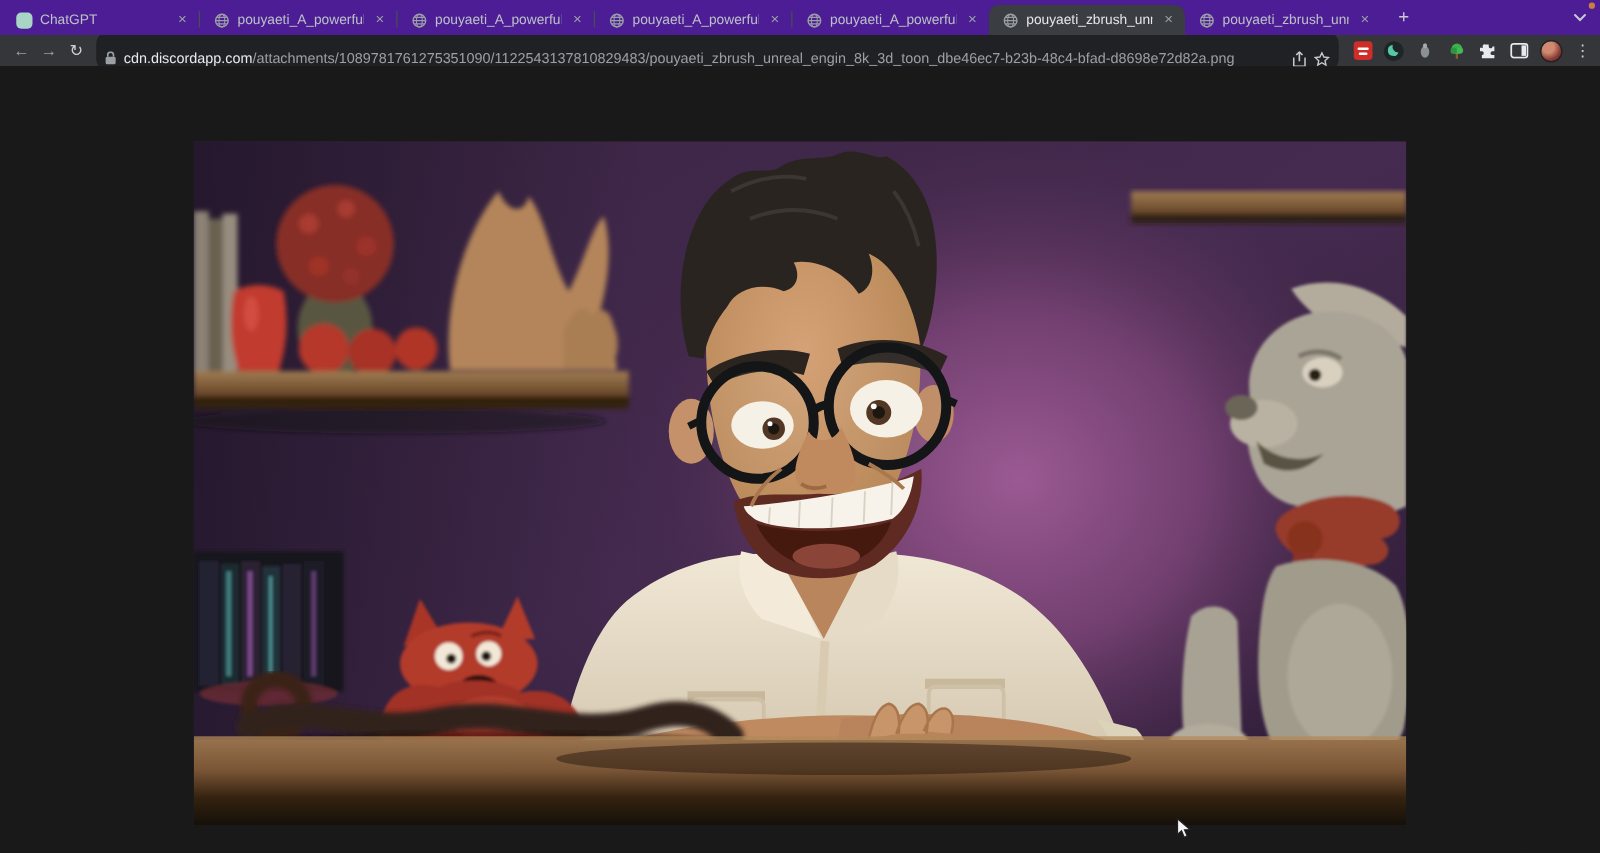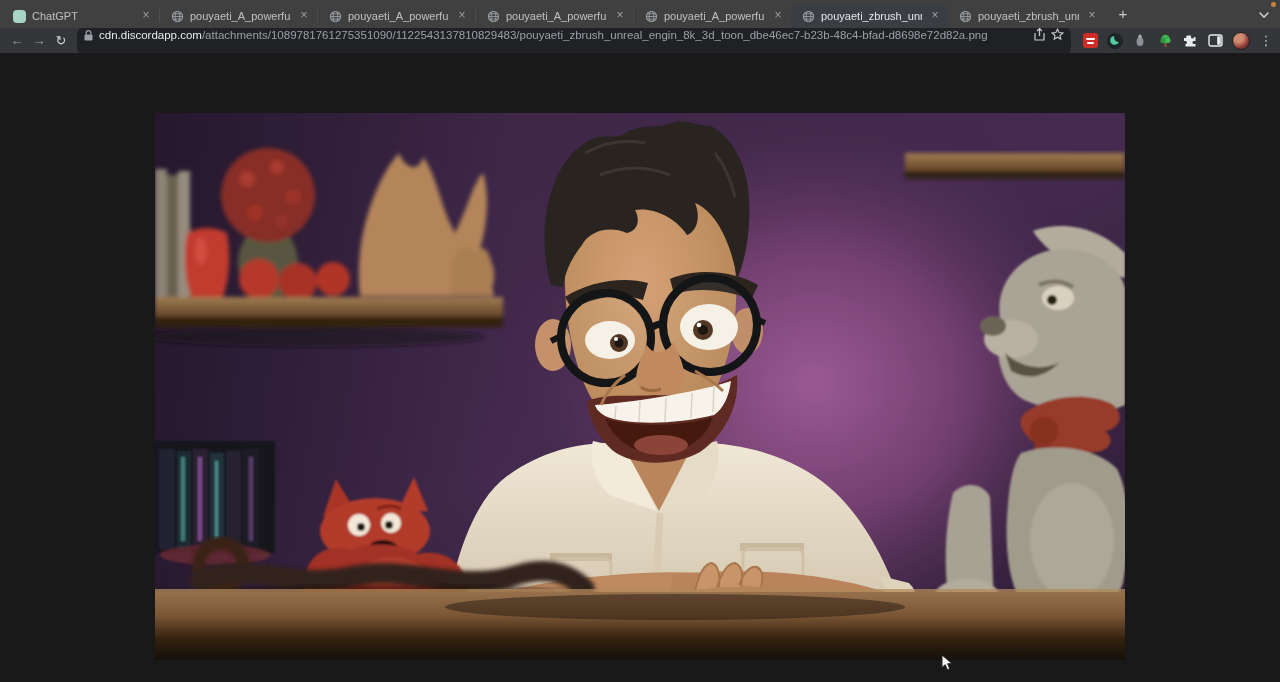--- a/index.html
+++ b/index.html
@@ -1,20 +1,20 @@
 <!DOCTYPE html>
 <html><head>
 <meta charset="utf-8">
 <style>
   * { margin:0; padding:0; box-sizing:border-box; }
   html,body { width:1280px; height:682px; overflow:hidden; background:#191919;
               font-family:"Liberation Sans", sans-serif; }
 
   
-  .tabstrip { position:relative; height:28px; background:#404040;
+  .tabstrip { position:relative; height:28px; background:#4c1d95;
               display:flex; align-items:flex-end; padding-left:2px; }
   .tablist { display:flex; align-items:flex-end; height:28px; }
   .tab { position:relative; width:157px; height:24px; display:flex; align-items:center;
          gap:6px; padding:0 6px 0 10px; color:#bdc1c6; font-size:11px; cursor:default;
          border-radius:8px 8px 0 0; }
   .tab.active { background:#3a3d41; color:#e4e6e9; }
   .tab .fav { width:14px; height:14px; flex:0 0 14px; display:flex; align-items:center; justify-content:center; }
   .fav-chatgpt { background:#a9d5c6; border-radius:4px; width:13px; height:13px; }
   .tab .tlabel { flex:1; white-space:nowrap; overflow:hidden; }
   .tab .tclose { flex:0 0 14px; width:14px; height:14px; line-height:13px; text-align:center;
@@ -25,21 +25,21 @@
   .tab-overflow { position:absolute; right:10px; bottom:5px; }
   .update-dot { position:absolute; right:4px; top:2px; width:5px; height:5px; border-radius:50%; }
 
   
   .toolbar { height:25px; background:#35363a; display:flex; align-items:center;
              padding:0 7px; gap:2px; }
   .navbtn { width:20px; height:20px; border:none; background:transparent; color:#9aa0a6;
             font-size:13px; line-height:19px; border-radius:50%; text-align:center; }
   .navbtn.reload { color:#cdd1d5; font-size:13px; }
   .omnibox { flex:1; height:19px; margin:0 6px 0 4px; background:#202124; border-radius:10px;
-             display:flex; align-items:flex-end; padding:16px 7px; gap:6px; min-width:0; }
+             display:flex; align-items:flex-start; padding:16px 7px; gap:6px; min-width:0; }
   .urltext { flex:1; min-width:0; white-space:nowrap; overflow:hidden; font-size:11.5px; letter-spacing:0; }
   .urltext .domain { color:#e8eaed; }
   .urltext .path { color:#9aa0a6; }
   .obx-ic { flex:0 0 auto; display:flex; align-items:center; }
   .extrow { display:flex; align-items:center; gap:9px; padding-left:3px; }
   .extic { width:16px; height:16px; display:flex; align-items:center; justify-content:center; }
   .lastpass { width:15px; height:15px; background:#cf2d27; border-radius:3px; display:flex;
               flex-direction:column; justify-content:center; align-items:center; gap:2px; }
   .lastpass i { display:block; width:9px; height:2px; background:#fff; border-radius:1px; }
   .lastpass i + i { width:7px; }

